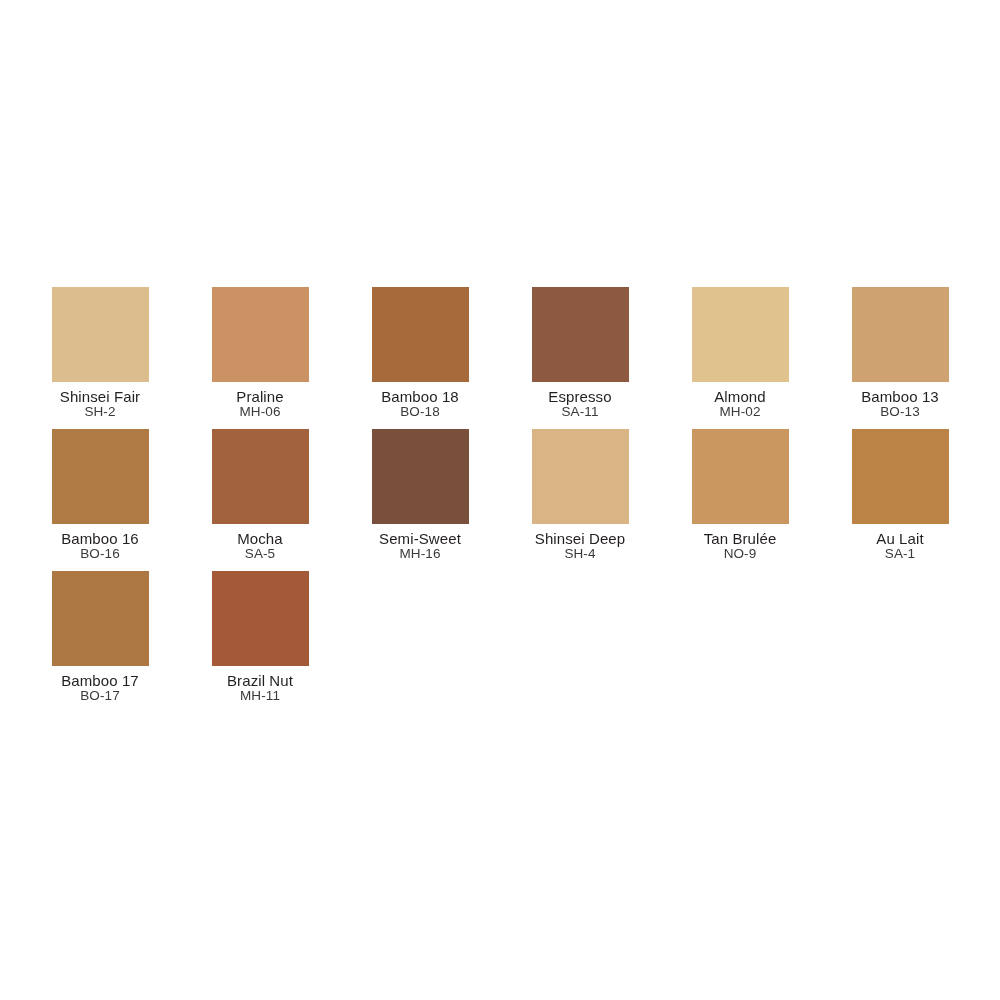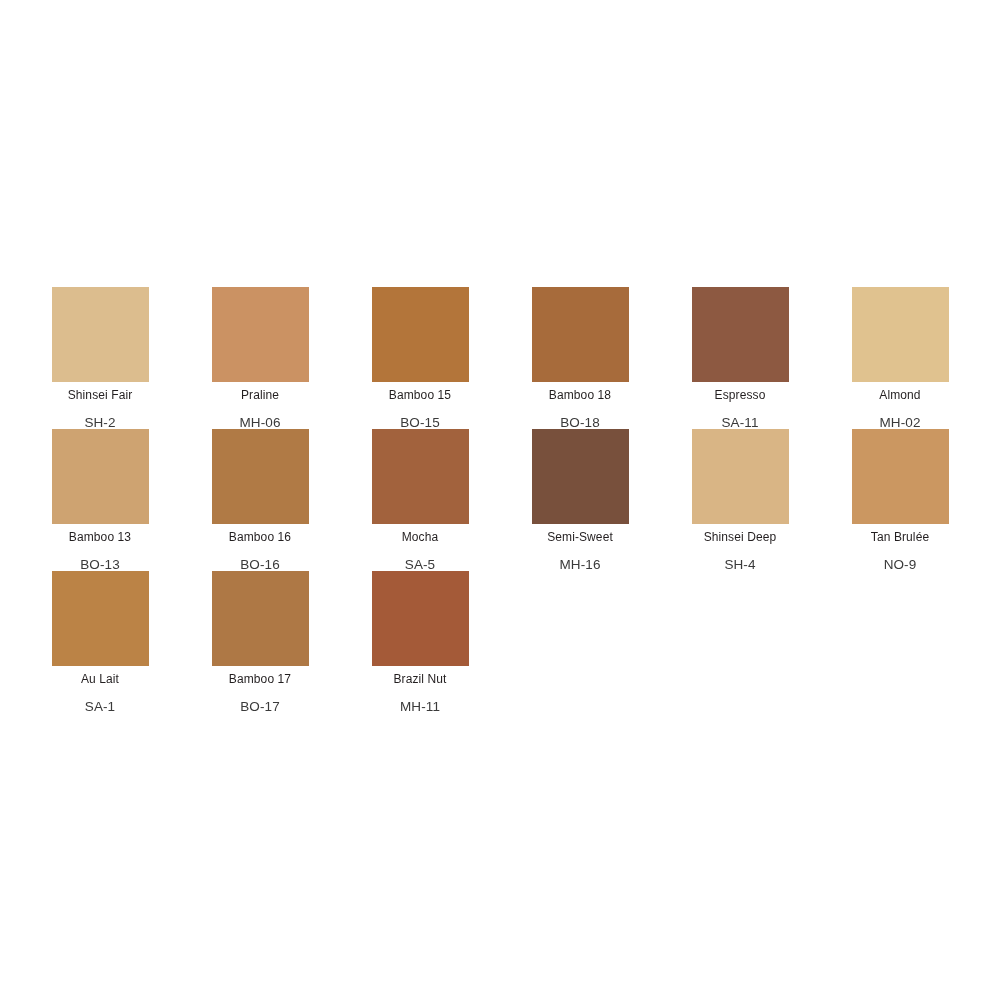--- a/index.html
+++ b/index.html
@@ -45,58 +45,53 @@
   }
 
   .swatch-chip {
     width: 97px;
     height: 95px;
     display: block;
     flex: 0 0 auto;
   }
 
   .swatch-name {
-    font-size: 12px;
+    font-size: 15px;
     line-height: 1.05;
     color: #231f20;
     text-align: center;
     margin-top: 7px;
     white-space: nowrap;
     letter-spacing: 0.1px;
   }
 
   .swatch-code {
     font-size: 13.5px;
     line-height: 1.05;
     color: #3a3a3a;
     text-align: center;
-    margin-top: 14px;
+    margin-top: 0;
     white-space: nowrap;
     letter-spacing: 0.1px;
   }
 </style>
 </head>
 <body style="background: rgb(255, 255, 255);">
 
 <div id="palette-grid">
   <div class="swatch-grid">
       <div class="swatch-cell">
         <div class="swatch-chip" style="background: rgb(220, 189, 142);"></div>
         <div class="swatch-name">Shinsei Fair</div>
         <div class="swatch-code">SH-2</div>
       </div>
       <div class="swatch-cell">
         <div class="swatch-chip" style="background: rgb(203, 146, 99);"></div>
         <div class="swatch-name">Praline</div>
         <div class="swatch-code">MH-06</div>
-      </div>
-      <div class="swatch-cell">
-        <div class="swatch-chip" style="background: rgb(179, 117, 58);"></div>
-        <div class="swatch-name">Bamboo 15</div>
-        <div class="swatch-code">BO-15</div>
       </div>
       <div class="swatch-cell">
         <div class="swatch-chip" style="background: rgb(167, 107, 59);"></div>
         <div class="swatch-name">Bamboo 18</div>
         <div class="swatch-code">BO-18</div>
       </div>
       <div class="swatch-cell">
         <div class="swatch-chip" style="background: rgb(141, 89, 65);"></div>
         <div class="swatch-name">Espresso</div>
         <div class="swatch-code">SA-11</div>

